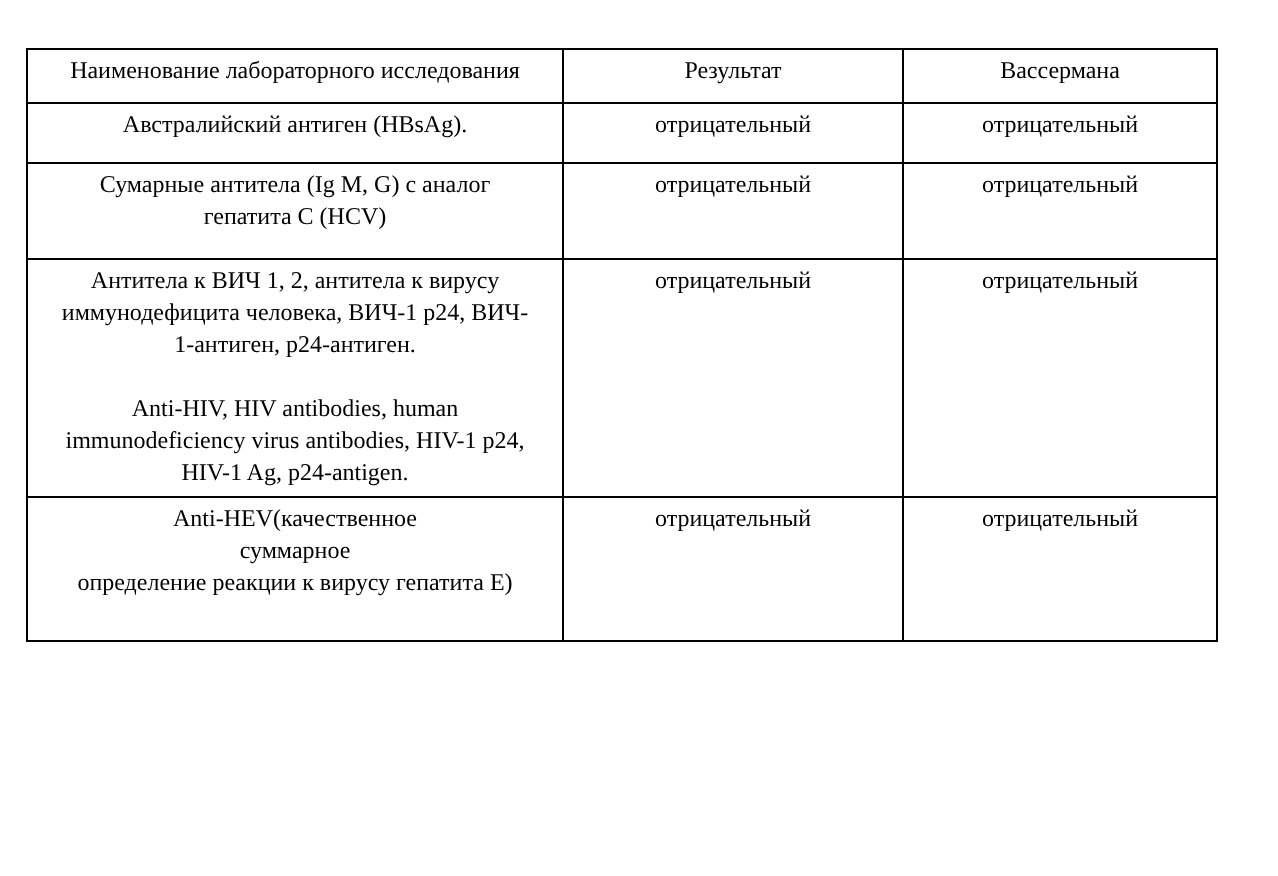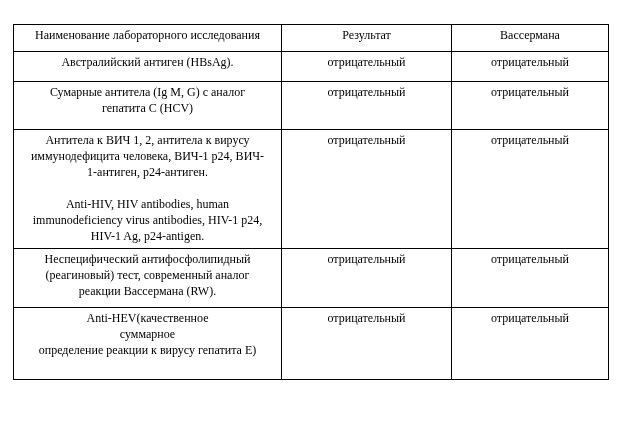--- a/index.html
+++ b/index.html
@@ -81,27 +81,20 @@
       <td>Антитела к ВИЧ 1, 2, антитела к вирусу
 иммунодефицита человека, ВИЧ-1 p24, ВИЧ-
 1-антиген, p24-антиген.
 
 Anti-HIV, HIV antibodies, human
 immunodeficiency virus antibodies, HIV-1 p24,
 HIV-1 Ag, p24-antigen.</td>
       <td>отрицательный</td>
       <td>отрицательный</td>
     </tr>
-    <tr class="r3">
-      <td>Неспецифический антифосфолипидный
-(реагиновый) тест, современный аналог
-реакции Вассермана (RW).</td>
-      <td>отрицательный</td>
-      <td>отрицательный</td>
-    </tr>
     <tr class="r4">
       <td>Anti-HEV(качественное
 суммарное
 определение реакции к вирусу гепатита Е)</td>
       <td>отрицательный</td>
       <td>отрицательный</td>
     </tr>
   </tbody>
 </table>
 

